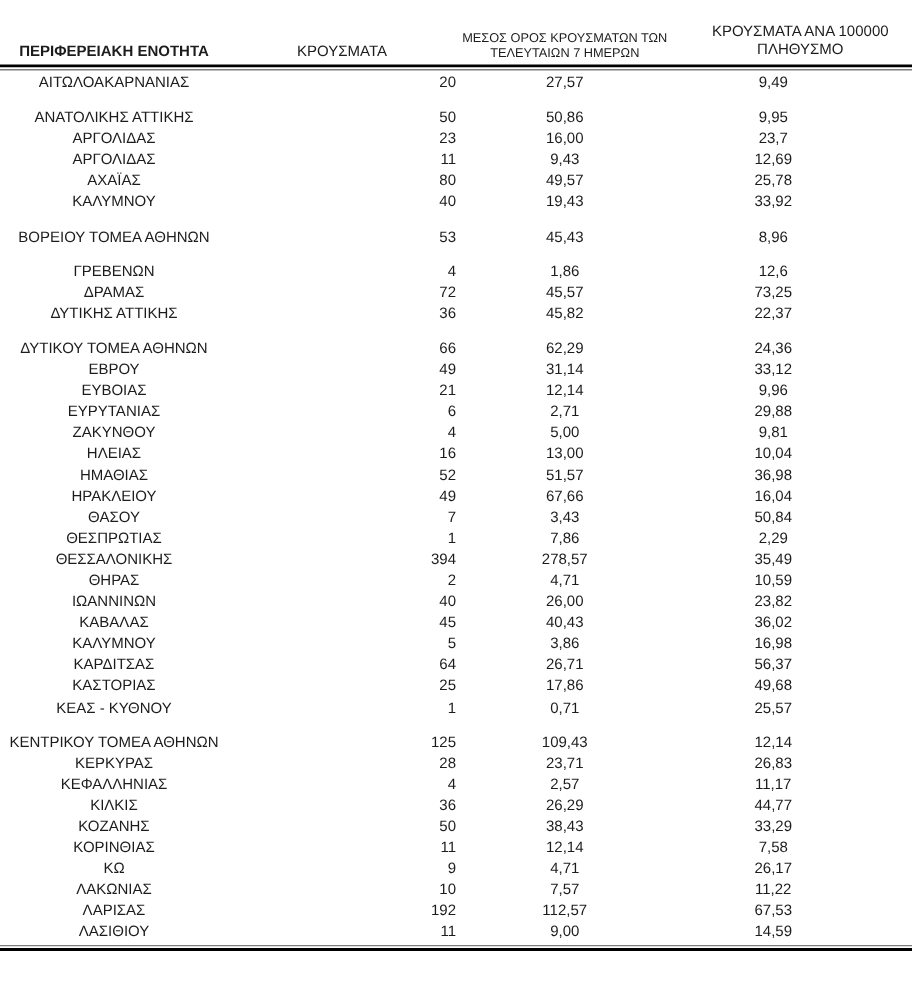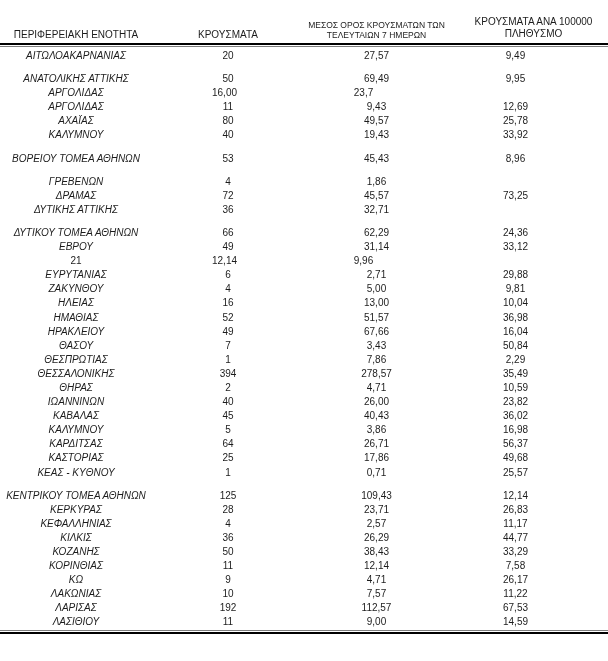--- a/index.html
+++ b/index.html
@@ -4,37 +4,37 @@
 <style>
   html,body{margin:0;padding:0;background:#ffffff;}
   .page{
     width:608px;height:661px;background:#ffffff;position:relative;overflow:hidden;
     font-family:"Liberation Sans",sans-serif;color:#1c1c1c;
   }
   
   .thead{display:flex;align-items:flex-end;height:43px;}
   .hcell{text-align:center;padding-bottom:3px;font-size:10px;line-height:11.5px;}
   .hcell .l{display:block;}
-  .h1{width:152px;}
+  .h1{width:152px;font-weight:bold;}
   .h2{width:152px;text-align:center;}
   .h3{width:145px;font-size:8.5px;line-height:10px;}
   .h4{width:159px;position:relative;left:5px;line-height:12px;}
   
   .rule{width:608px;}
   .rule .thick{height:2px;background:#000000;}
   .rule .thin{height:1px;background:#7d7d7d;}
   .rule .gap{height:1px;background:#ffffff;}
   
   .tbody{padding-top:2px;}
   .group{margin-top:9px;}
   .group:first-child{margin-top:0;}
   .row{display:flex;height:14.1px;line-height:14.1px;font-size:10px;}
   .cell{text-align:center;white-space:nowrap;}
-  .cell.c1{width:152px;font-style:italic;}
-  .cell.c2{width:152px;}
+  .cell.c1{width:152px;}
+  .cell.c2{width:152px;text-align:right;}
   .cell.c3{width:145px;}
   .cell.c4{width:159px;transform:translateX(-13px);}
 </style>
 </head>
 <body>
 
 <div class="page">
 
   <div class="thead">
     <div class="hcell h1">
@@ -65,25 +65,26 @@
           <div class="cell c1">ΑΙΤΩΛΟΑΚΑΡΝΑΝΙΑΣ</div>
           <div class="cell c2">20</div>
           <div class="cell c3">27,57</div>
           <div class="cell c4">9,49</div>
         </div>
       </div>
       <div class="group">
         <div class="row">
           <div class="cell c1">ΑΝΑΤΟΛΙΚΗΣ ΑΤΤΙΚΗΣ</div>
           <div class="cell c2">50</div>
-          <div class="cell c3">69,49</div>
+          <div class="cell c3">50,86</div>
           <div class="cell c4">9,95</div>
         </div>
         <div class="row">
           <div class="cell c1">ΑΡΓΟΛΙΔΑΣ</div>
+          <div class="cell c2">23</div>
           <div class="cell c3">16,00</div>
           <div class="cell c4">23,7</div>
         </div>
         <div class="row">
           <div class="cell c1">ΑΡΓΟΛΙΔΑΣ</div>
           <div class="cell c2">11</div>
           <div class="cell c3">9,43</div>
           <div class="cell c4">12,69</div>
         </div>
         <div class="row">
@@ -105,47 +106,50 @@
           <div class="cell c2">53</div>
           <div class="cell c3">45,43</div>
           <div class="cell c4">8,96</div>
         </div>
       </div>
       <div class="group">
         <div class="row">
           <div class="cell c1">ΓΡΕΒΕΝΩΝ</div>
           <div class="cell c2">4</div>
           <div class="cell c3">1,86</div>
+          <div class="cell c4">12,6</div>
         </div>
         <div class="row">
           <div class="cell c1">ΔΡΑΜΑΣ</div>
           <div class="cell c2">72</div>
           <div class="cell c3">45,57</div>
           <div class="cell c4">73,25</div>
         </div>
         <div class="row">
           <div class="cell c1">ΔΥΤΙΚΗΣ ΑΤΤΙΚΗΣ</div>
           <div class="cell c2">36</div>
-          <div class="cell c3">32,71</div>
+          <div class="cell c3">45,82</div>
+          <div class="cell c4">22,37</div>
         </div>
       </div>
       <div class="group">
         <div class="row">
           <div class="cell c1">ΔΥΤΙΚΟΥ ΤΟΜΕΑ ΑΘΗΝΩΝ</div>
           <div class="cell c2">66</div>
           <div class="cell c3">62,29</div>
           <div class="cell c4">24,36</div>
         </div>
         <div class="row">
           <div class="cell c1">ΕΒΡΟΥ</div>
           <div class="cell c2">49</div>
           <div class="cell c3">31,14</div>
           <div class="cell c4">33,12</div>
         </div>
         <div class="row">
+          <div class="cell c1">ΕΥΒΟΙΑΣ</div>
           <div class="cell c2">21</div>
           <div class="cell c3">12,14</div>
           <div class="cell c4">9,96</div>
         </div>
         <div class="row">
           <div class="cell c1">ΕΥΡΥΤΑΝΙΑΣ</div>
           <div class="cell c2">6</div>
           <div class="cell c3">2,71</div>
           <div class="cell c4">29,88</div>
         </div>

